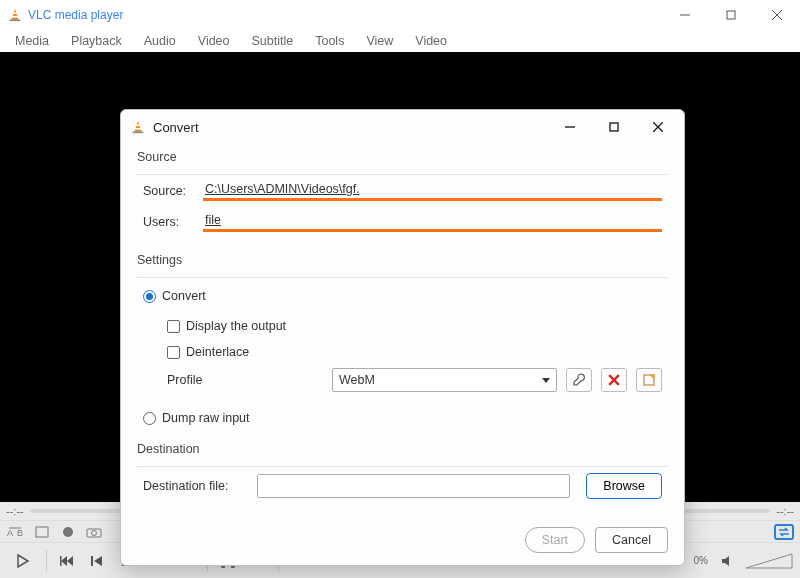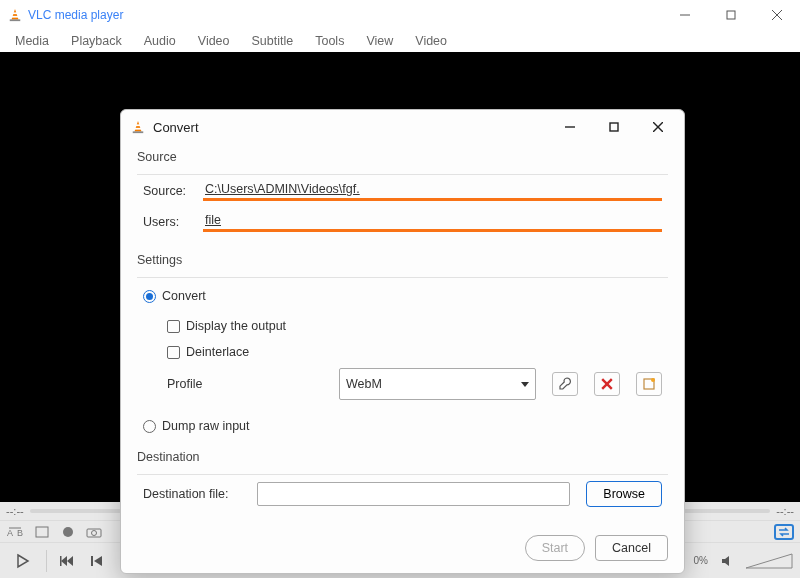--- a/index.html
+++ b/index.html
@@ -49,23 +49,23 @@
 .row .label { width: 52px; color: #333; }
 .underline-input { flex: 1; border: none; border-bottom: 3px solid #f97316; background: transparent; font-size: 12.5px; padding: 2px 2px; color: #333; outline: none; text-decoration: underline; }
 .readonly { color: #333; }
 
 .radio, .check { display: inline-flex; align-items: center; gap: 6px; padding: 3px 0; font-size: 12.5px; color: #333; }
 .radio .r { width: 13px; height: 13px; border: 1.5px solid #666; border-radius: 50%; display: inline-flex; align-items: center; justify-content: center; }
 .radio.checked .r { border-color: #1a6fd6; }
 .radio.checked .r::after { content: ""; width: 7px; height: 7px; background: #1a6fd6; border-radius: 50%; }
 .check .c { width: 13px; height: 13px; border: 1.5px solid #666; border-radius: 2px; }
 
-.profile-row { display: flex; align-items: center; gap: 16px; padding: 6px 6px 10px 6px; }
+.profile-row { display: flex; align-items: center; gap: 9px; padding: 6px 6px 10px 6px; }
 .profile-row .plabel { width: 180px; padding-left: 24px; }
-.select { flex: 1; height: 32px; border: 1px solid #aaa; border-radius: 2px; background: #fff; display: flex; align-items: center; padding: 0 6px; justify-content: space-between; font-size: 12.5px; }
+.select { flex: 1; height: 24px; border: 1px solid #aaa; border-radius: 2px; background: #fff; display: flex; align-items: center; padding: 0 6px; justify-content: space-between; font-size: 12.5px; }
 .select .caret { border-left: 4px solid transparent; border-right: 4px solid transparent; border-top: 5px solid #333; }
 .iconbtn { width: 26px; height: 24px; border: 1px solid #bbb; border-radius: 3px; background: #fdfdfd; display: flex; align-items: center; justify-content: center; }
 
 .dest-row { display: flex; align-items: center; gap: 16px; padding: 6px 6px 10px 6px; }
 .dest-row .dlabel { width: 98px; }
 .text-input { flex: 1; height: 24px; border: 1px solid #aaa; border-radius: 2px; background: #fff; padding: 0 6px; font-size: 12.5px; outline: none; }
 .btn { height: 26px; padding: 0 16px; border: 1px solid #aaa; border-radius: 4px; background: #fdfdfd; font-size: 12.5px; color: #333; display: inline-flex; align-items: center; justify-content: center; }
 .btn.primary { border-color: #1a6fd6; color: #000; }
 .btn.disabled { color: #aaa; border-radius: 13px; }
 

